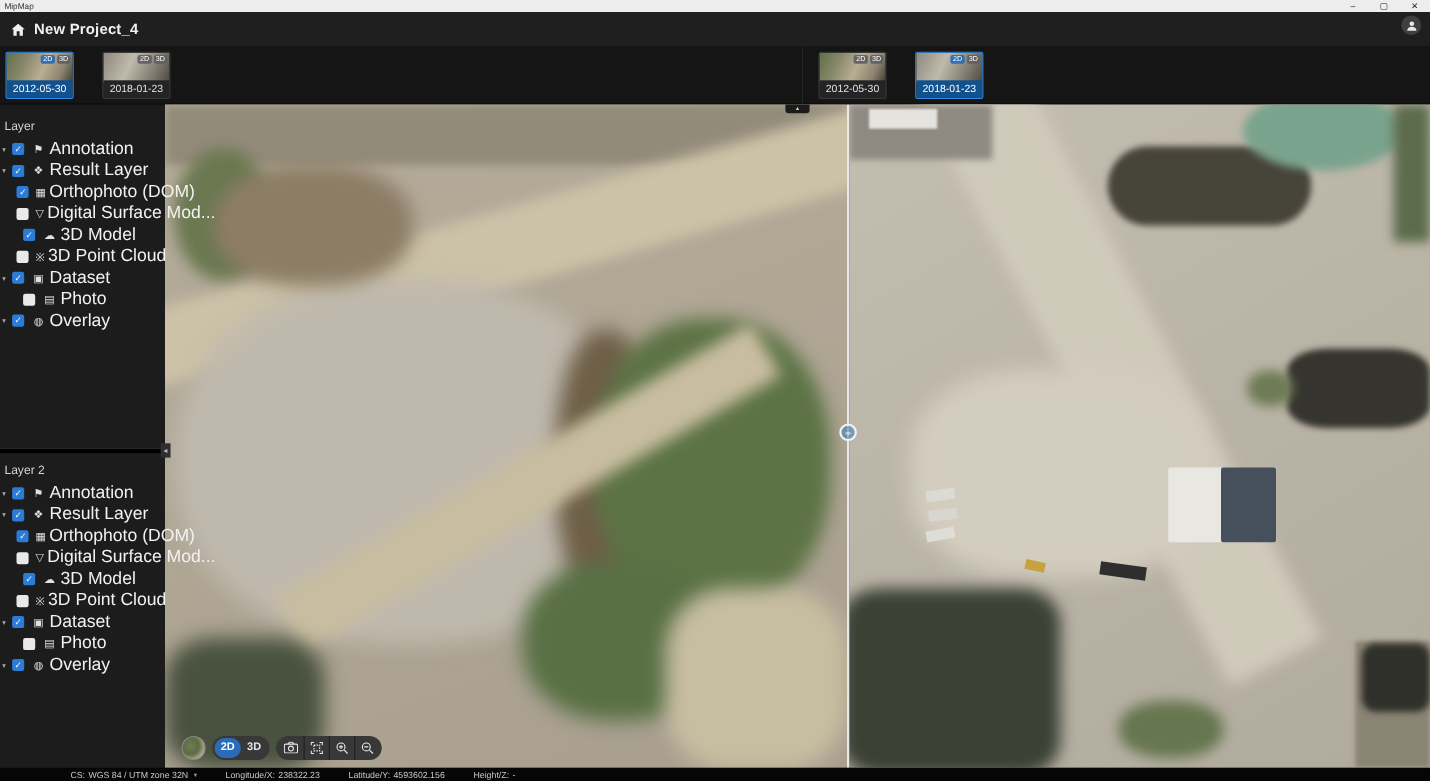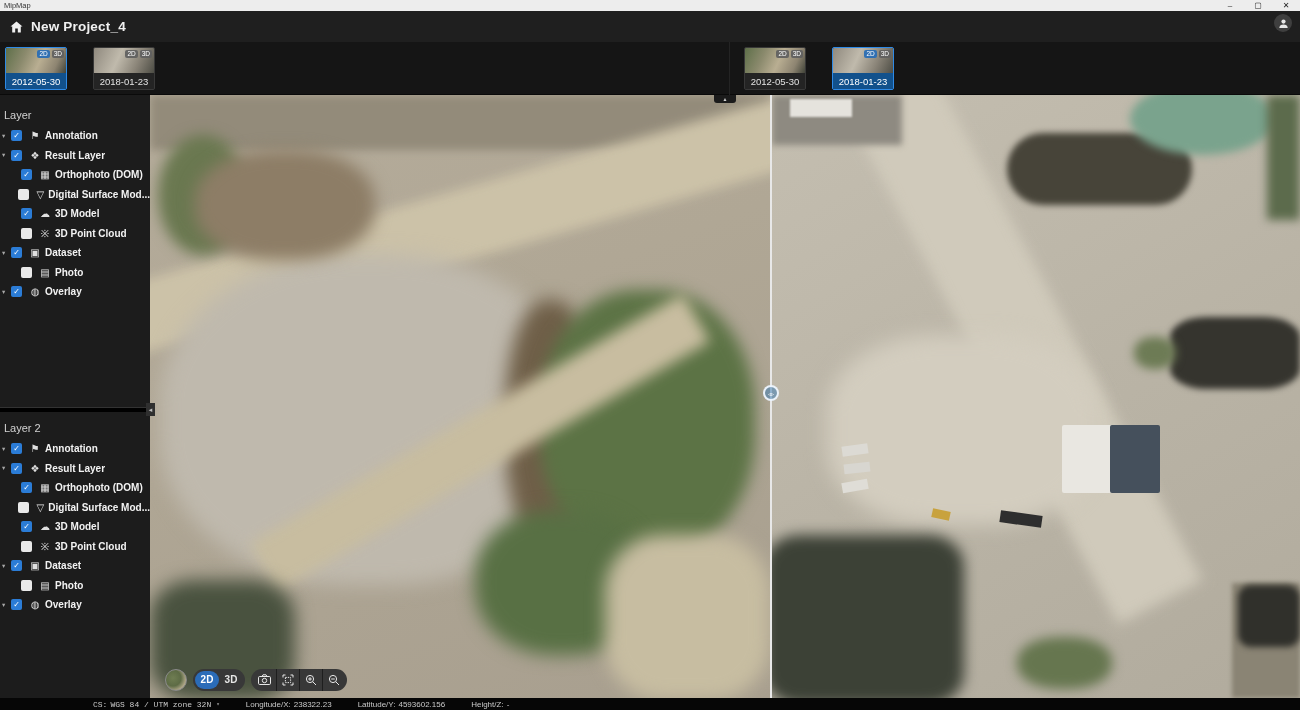--- a/index.html
+++ b/index.html
@@ -54,21 +54,21 @@
   .panel-title { padding:7px 0 5px 4px; color:#d2d2d2; font-size:11px; }
   .tree-row { display:flex; align-items:center; height:19.5px; padding-left:2px; cursor:pointer; }
   .tree-row.child { padding-left:12px; }
   .chev { width:9px; font-size:6.5px; color:#a8a8a8; text-align:left; }
   .tree-row.child .chev { visibility:hidden; }
   .cb { width:11px; height:11px; border-radius:2px; display:flex; align-items:center;
     justify-content:center; font-size:8px; color:#fff; flex:0 0 11px; }
   .cb.on { background:#2b7cd6; }
   .cb.off { background:#e9e9e9; }
   .tree-ico { width:14px; margin:0 3px 0 6px; font-size:10px; color:#e0e0e0; text-align:center; }
-  .tree-label { color:#f2f2f2; font-size:10px; font-weight:700; white-space:nowrap; }
+  .tree-label { color:#f2f2f2; font-size:16px; font-weight:400; white-space:nowrap; }
   #panel-divider { position:absolute; left:0; top:305px; width:150px; height:5px; background:#000;
     border-top:1px solid #333; }
   #panel-handle { position:absolute; left:146px; top:301px; width:9px; height:13px; background:#2f2f2f;
     color:#bdbdbd; font-size:7px; display:flex; align-items:center; justify-content:center;
     cursor:pointer; z-index:7; }
   #panel-2 { position:absolute; left:0; top:313px; width:150px; }
 
   
   .map { position:absolute; top:95px; height:603px; overflow:hidden; }
   #map-left { left:150px; width:620px; background:linear-gradient(160deg,#b5ac9b 0%,#b0a795 40%,#a89f8f 100%); }
@@ -90,21 +90,21 @@
   .seg { min-width:24px; height:18px; border-radius:10px; display:flex; align-items:center;
     justify-content:center; color:#e6e6e6; font-size:10px; font-weight:700; padding:0 4px; cursor:pointer; }
   .seg.active { background:#2b6cb8; color:#fff; }
   .tool-btn { width:23px; height:22px; display:flex; align-items:center; justify-content:center; cursor:pointer; }
   .tool-btn + .tool-btn { border-left:1px solid rgba(0,0,0,.45); }
 
   
   #status-bar { position:absolute; left:0; top:698px; width:1300px; height:12px; background:#060606;
     display:flex; align-items:center; font-size:8px; color:#c9c9c9; z-index:9; }
   #status-bar .sb { display:flex; align-items:center; gap:3px; white-space:nowrap; }
-  #sb-cs { margin-left:93px; cursor:pointer;font-family:Liberation Mono, monospace; }
+  #sb-cs { margin-left:64px; cursor:pointer; }
   #sb-cs .caret { font-size:6px; color:#9a9a9a; margin-left:2px; }
   .sb + .sb { margin-left:26px;justify-content:center; }
   svg { display:block; }
 </style>
 </head>
 <body>
 
 <div id="app">
 
   <div id="os-titlebar">

